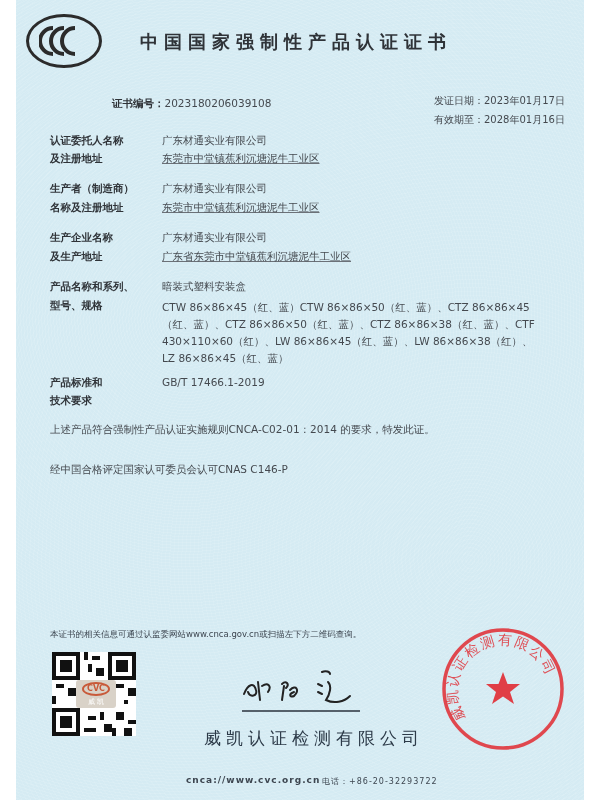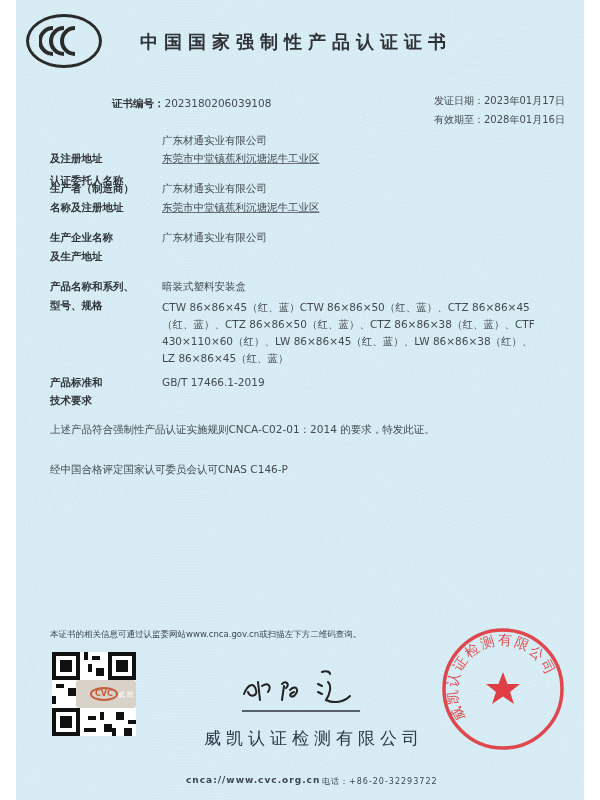--- a/index.html
+++ b/index.html
@@ -35,23 +35,23 @@
   .ul { text-decoration: underline; text-decoration-color: #6b7178; }
   .models {
     position: absolute; left: 146px; top: 299px; width: 380px;
     font-size: 10.5px; line-height: 17px; color: #44494f;
   }
   .stmt { position: absolute; left: 34px; font-size: 10.5px; color: #44494f; }
   .qr {
     position: absolute; left: 36px; top: 652px; width: 84px; height: 84px; background: #fff;
   }
   .cvc-badge {
-    position: absolute; left: 24px; top: 28px; width: 48px; height: 28px;
-    background: #d9d2c8; border-radius: 3px; display: flex; flex-direction: row;
-    align-items: center; justify-content: center; padding-left: 12px;
+    position: absolute; left: 24px; top: 28px; width: 40px; height: 28px;
+    background: #d9d2c8; border-radius: 3px; display: flex; flex-direction: column;
+    align-items: center; justify-content: center;
   }
   .cvc-oval {
     border: 2px solid #c85a3a; border-radius: 50%; padding: 0 3px;
     font-size: 8px; font-weight: bold; color: #c85a3a; line-height: 10px;
   }
   .cvc-sub { font-size: 7px; color: #ffffff; margin-top: 1px; }
   .sig-line {
     position: absolute; left: 226px; top: 710px; width: 118px; height: 1.5px; background: #55606a;
   }
   .company {
@@ -80,33 +80,34 @@
   <div class="row" style="left:96px; top:92px;">
     <span class="label">证书编号：</span><span class="value">2023180206039108</span>
   </div>
   <div class="row small" style="left:418px; top:94px;">
     <span>发证日期：</span><span>2023年01月17日</span>
   </div>
   <div class="row small" style="left:418px; top:113px;">
     <span>有效期至：</span><span>2028年01月16日</span>
   </div>
 
-  <div class="row label" style="left:34px; top:134px;margin-top:40px;">认证委托人名称</div>
+  <div class="row label" style="left:34px; top:134px;">认证委托人名称</div>
   <div class="row label" style="left:34px; top:152px;">及注册地址</div>
   <div class="row value" style="left:146px; top:134px;">广东材通实业有限公司</div>
   <div class="row value ul" style="left:146px; top:152px;">东莞市中堂镇蕉利沉塘泥牛工业区</div>
 
   <div class="row label" style="left:34px; top:182px;">生产者（制造商）</div>
   <div class="row label" style="left:34px; top:201px;">名称及注册地址</div>
   <div class="row value" style="left:146px; top:182px;">广东材通实业有限公司</div>
   <div class="row value ul" style="left:146px; top:201px;">东莞市中堂镇蕉利沉塘泥牛工业区</div>
 
   <div class="row label" style="left:34px; top:231px;">生产企业名称</div>
   <div class="row label" style="left:34px; top:250px;">及生产地址</div>
   <div class="row value" style="left:146px; top:231px;">广东材通实业有限公司</div>
+  <div class="row value ul" style="left:146px; top:250px;">广东省东莞市中堂镇蕉利沉塘泥牛工业区</div>
 
   <div class="row label" style="left:34px; top:280px;">产品名称和系列、</div>
   <div class="row label" style="left:34px; top:299px;">型号、规格</div>
   <div class="row value" style="left:146px; top:280px;">暗装式塑料安装盒</div>
   <div class="models">CTW 86×86×45（红、蓝）CTW 86×86×50（红、蓝）、CTZ 86×86×45 （红、蓝）、CTZ 86×86×50（红、蓝）、CTZ 86×86×38（红、蓝）、CTF 430×110×60（红）、LW 86×86×45（红、蓝）、LW 86×86×38（红）、LZ 86×86×45（红、蓝）</div>
 
   <div class="row label" style="left:34px; top:376px;">产品标准和</div>
   <div class="row label" style="left:34px; top:394px;">技术要求</div>
   <div class="row value" style="left:146px; top:376px;">GB/T 17466.1-2019</div>
 

